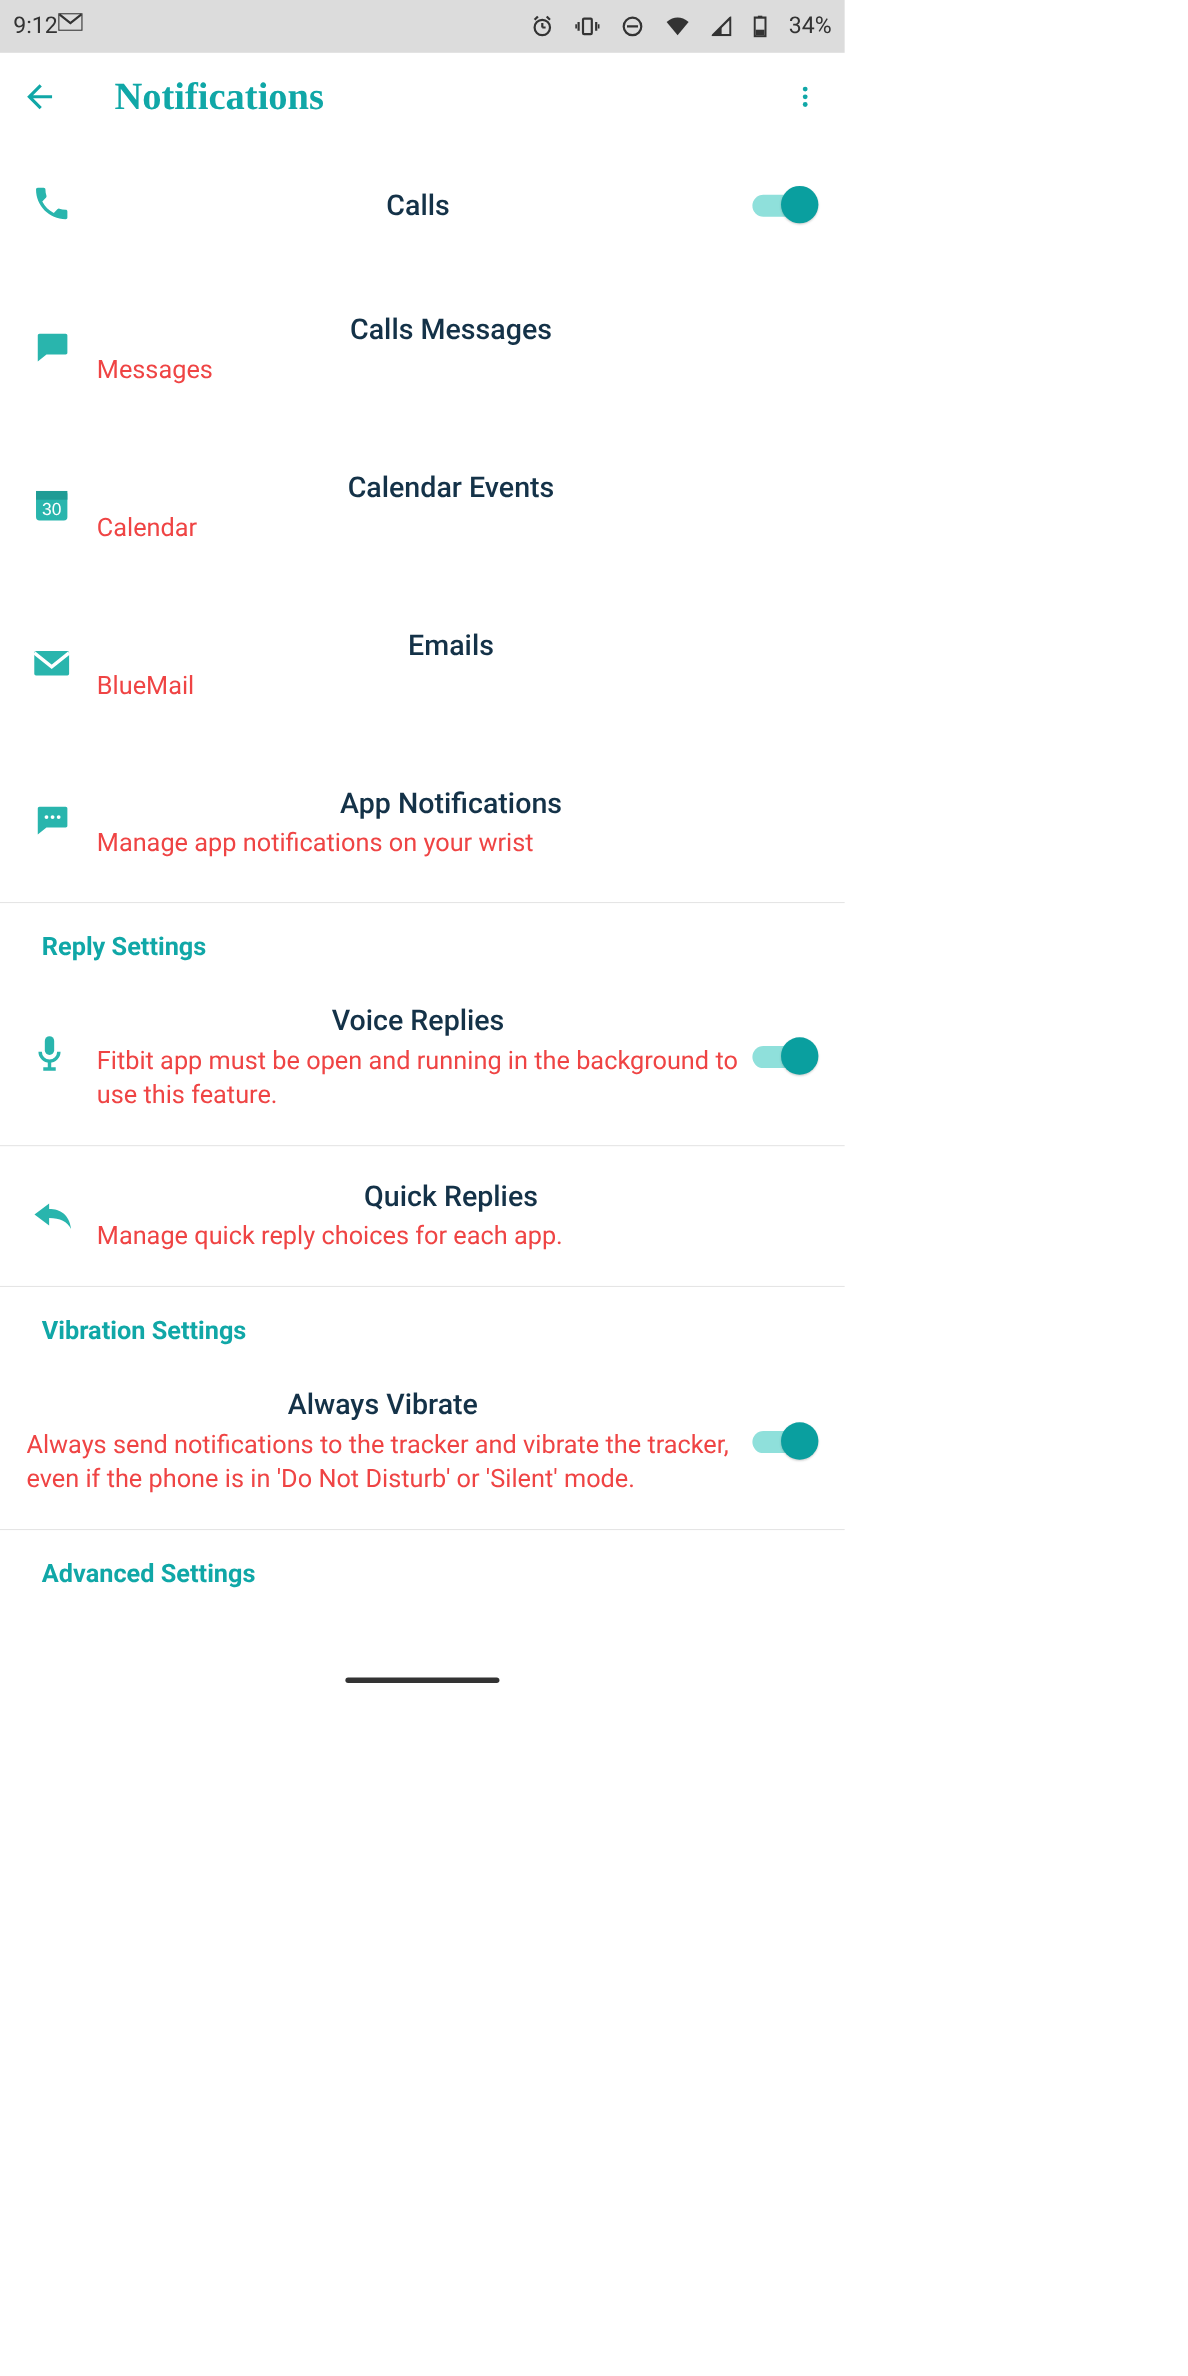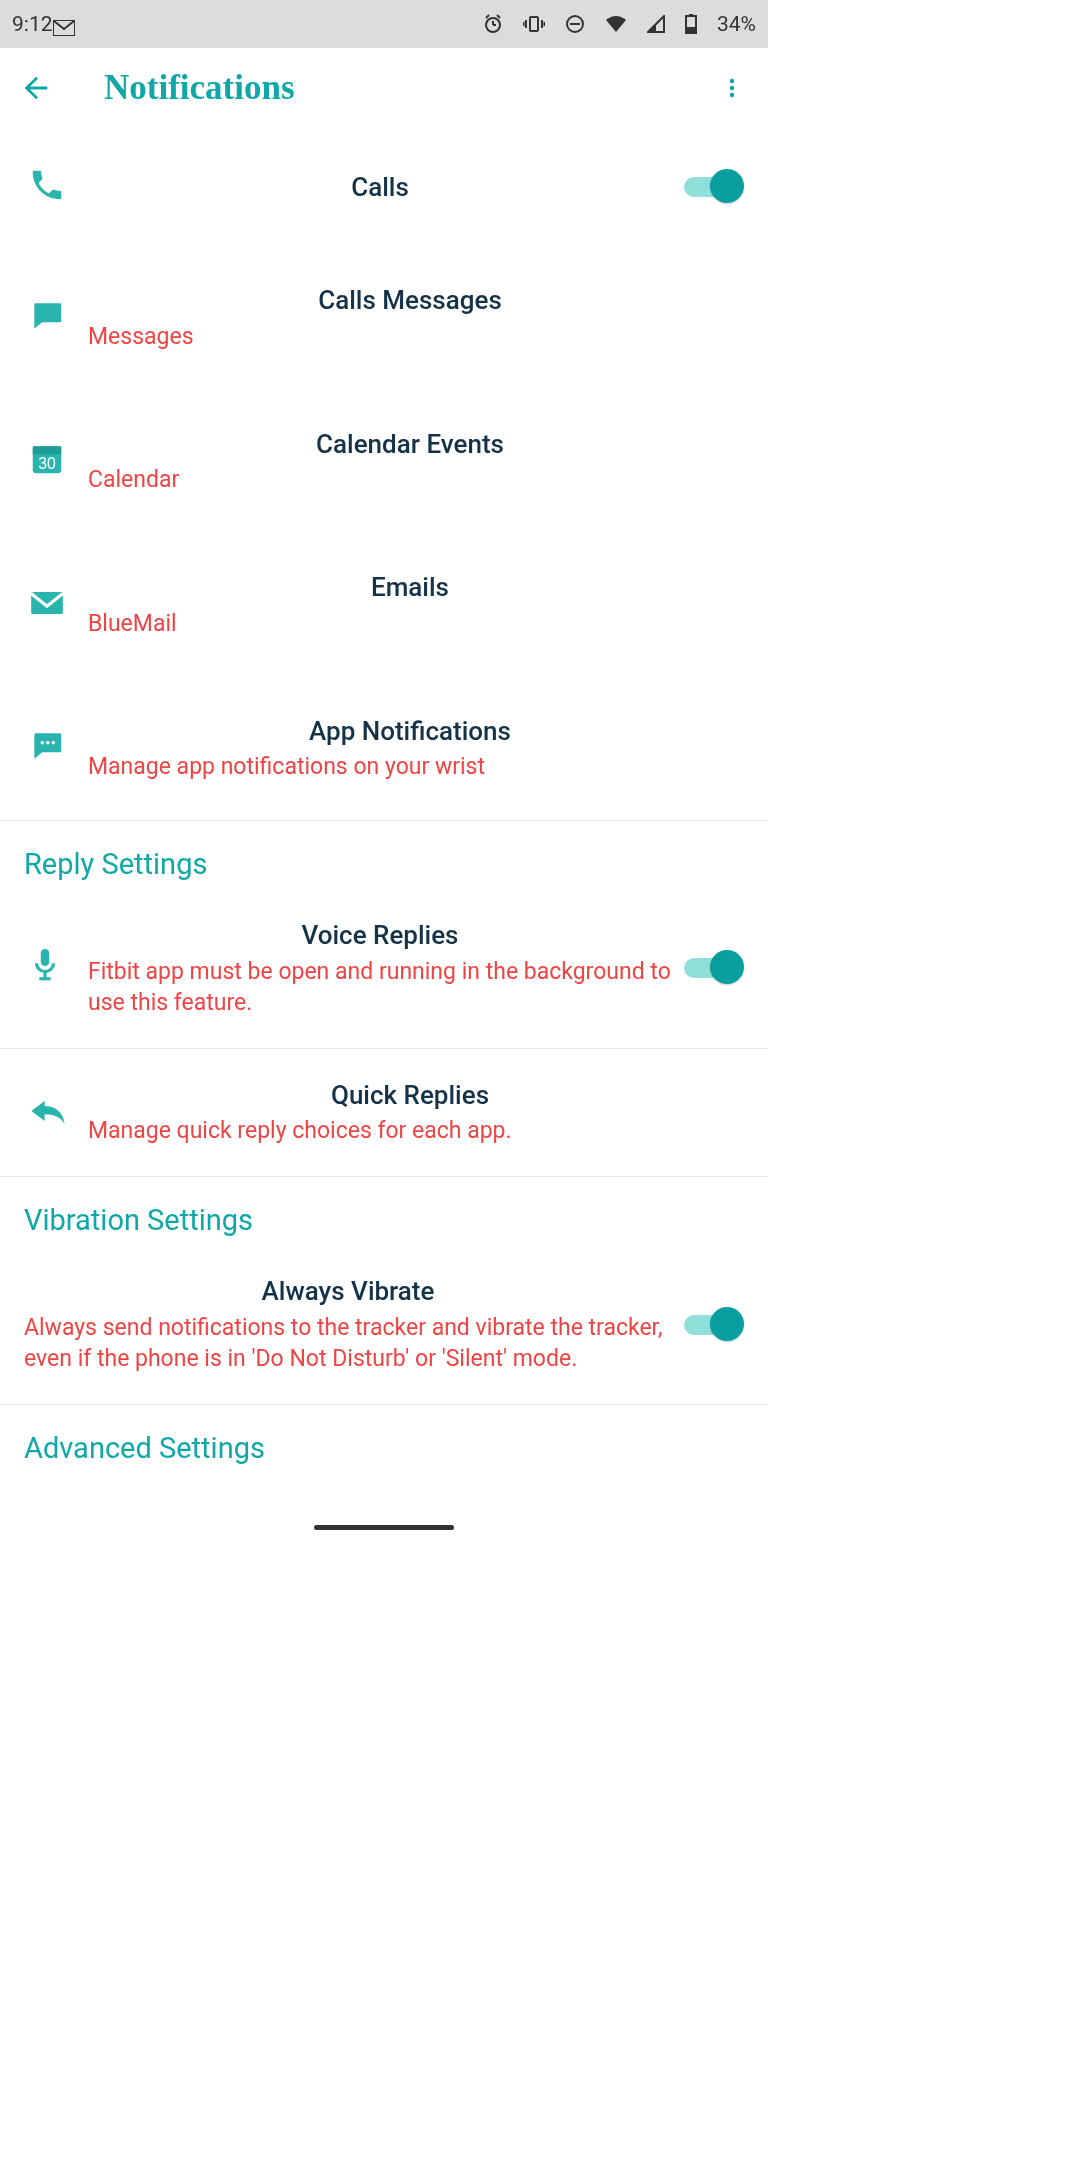--- a/index.html
+++ b/index.html
@@ -1,35 +1,35 @@
 <!DOCTYPE html>
 <html><head>
 <meta charset="utf-8">
 <style>
   * { box-sizing: border-box; margin: 0; padding: 0; }
   html, body { width: 768px; height: 1536px; font-family: -apple-system, BlinkMacSystemFont, "Segoe UI", Roboto, Helvetica, Arial, sans-serif; background: #fff; color: #143248; }
   .status-bar { height: 48px; background: #dcdcdc; display: flex; align-items: center; padding: 0 12px; justify-content: space-between; font-size: 21px; color: #333; }
-  .status-left { display: flex; align-items: flex-end; }
+  .status-left { display: flex; align-items: flex-start; }
   .status-right { display: flex; align-items: center; gap: 20px; }
   .status-icon svg { display: block; }
   .app-bar { height: 80px; display: flex; align-items: center; padding: 0 8px; font-family: Liberation Serif, serif; }
   .back-btn { width: 56px; height: 56px; display:flex; align-items:center; justify-content:center; }
   .app-title { color: #10a7a7; font-size: 35px; font-weight: 600; margin-left: 40px; flex: 1; }
   .more-btn { width: 48px; height: 48px; display:flex; align-items:center; justify-content:center; margin-right: 4px; }
   .list { }
   .row { display: flex; align-items: center; padding: 30px 24px 30px 28px; min-height: 100px; }
   .row-tall { padding-top: 38px; padding-bottom: 38px; }
   .icon-col { width: 60px; display:flex; align-items:flex-start; justify-content:flex-start; }
   .text-col { flex: 1; padding-right: 12px; }
   .row-title { font-size: 26px; font-weight: 500; color: #143248; line-height: 1.25; text-align: center; }
   .row-sub { font-size: 23px; color: #ef4444; margin-top: 4px; line-height: 1.35; }
   .switch { width: 60px; height: 36px; position: relative; }
   .switch-track { position:absolute; left:0; top:8px; width:50px; height:20px; border-radius:10px; background:#8fe0db; }
   .switch-thumb { position:absolute; right:0; top:0; width:34px; height:34px; border-radius:50%; background:#0a9f9f; box-shadow: 0 1px 2px rgba(0,0,0,.2); }
-  .section-header { padding: 26px 24px 8px 24px; color:#10a7a7; font-size:29px; font-weight:400; }
+  .section-header { padding: 26px 24px 8px 24px; color:#10a7a7; font-size:23px; font-weight:700;margin-left:14px; }
   .divider { height:1px; background:#e5e5e5; }
   .row-noicon .text-col { padding-left: 0; }
   .row-noicon { padding-left: 24px; }
   .nav-handle { position:absolute; bottom:6px; left:50%; transform:translateX(-50%); width:140px; height:5px; border-radius:3px; background:#333; }
   .screen { position:relative; width:768px; height:1536px; overflow:hidden; }
 </style>
 </head>
 <body>
 <div class="screen">
 

